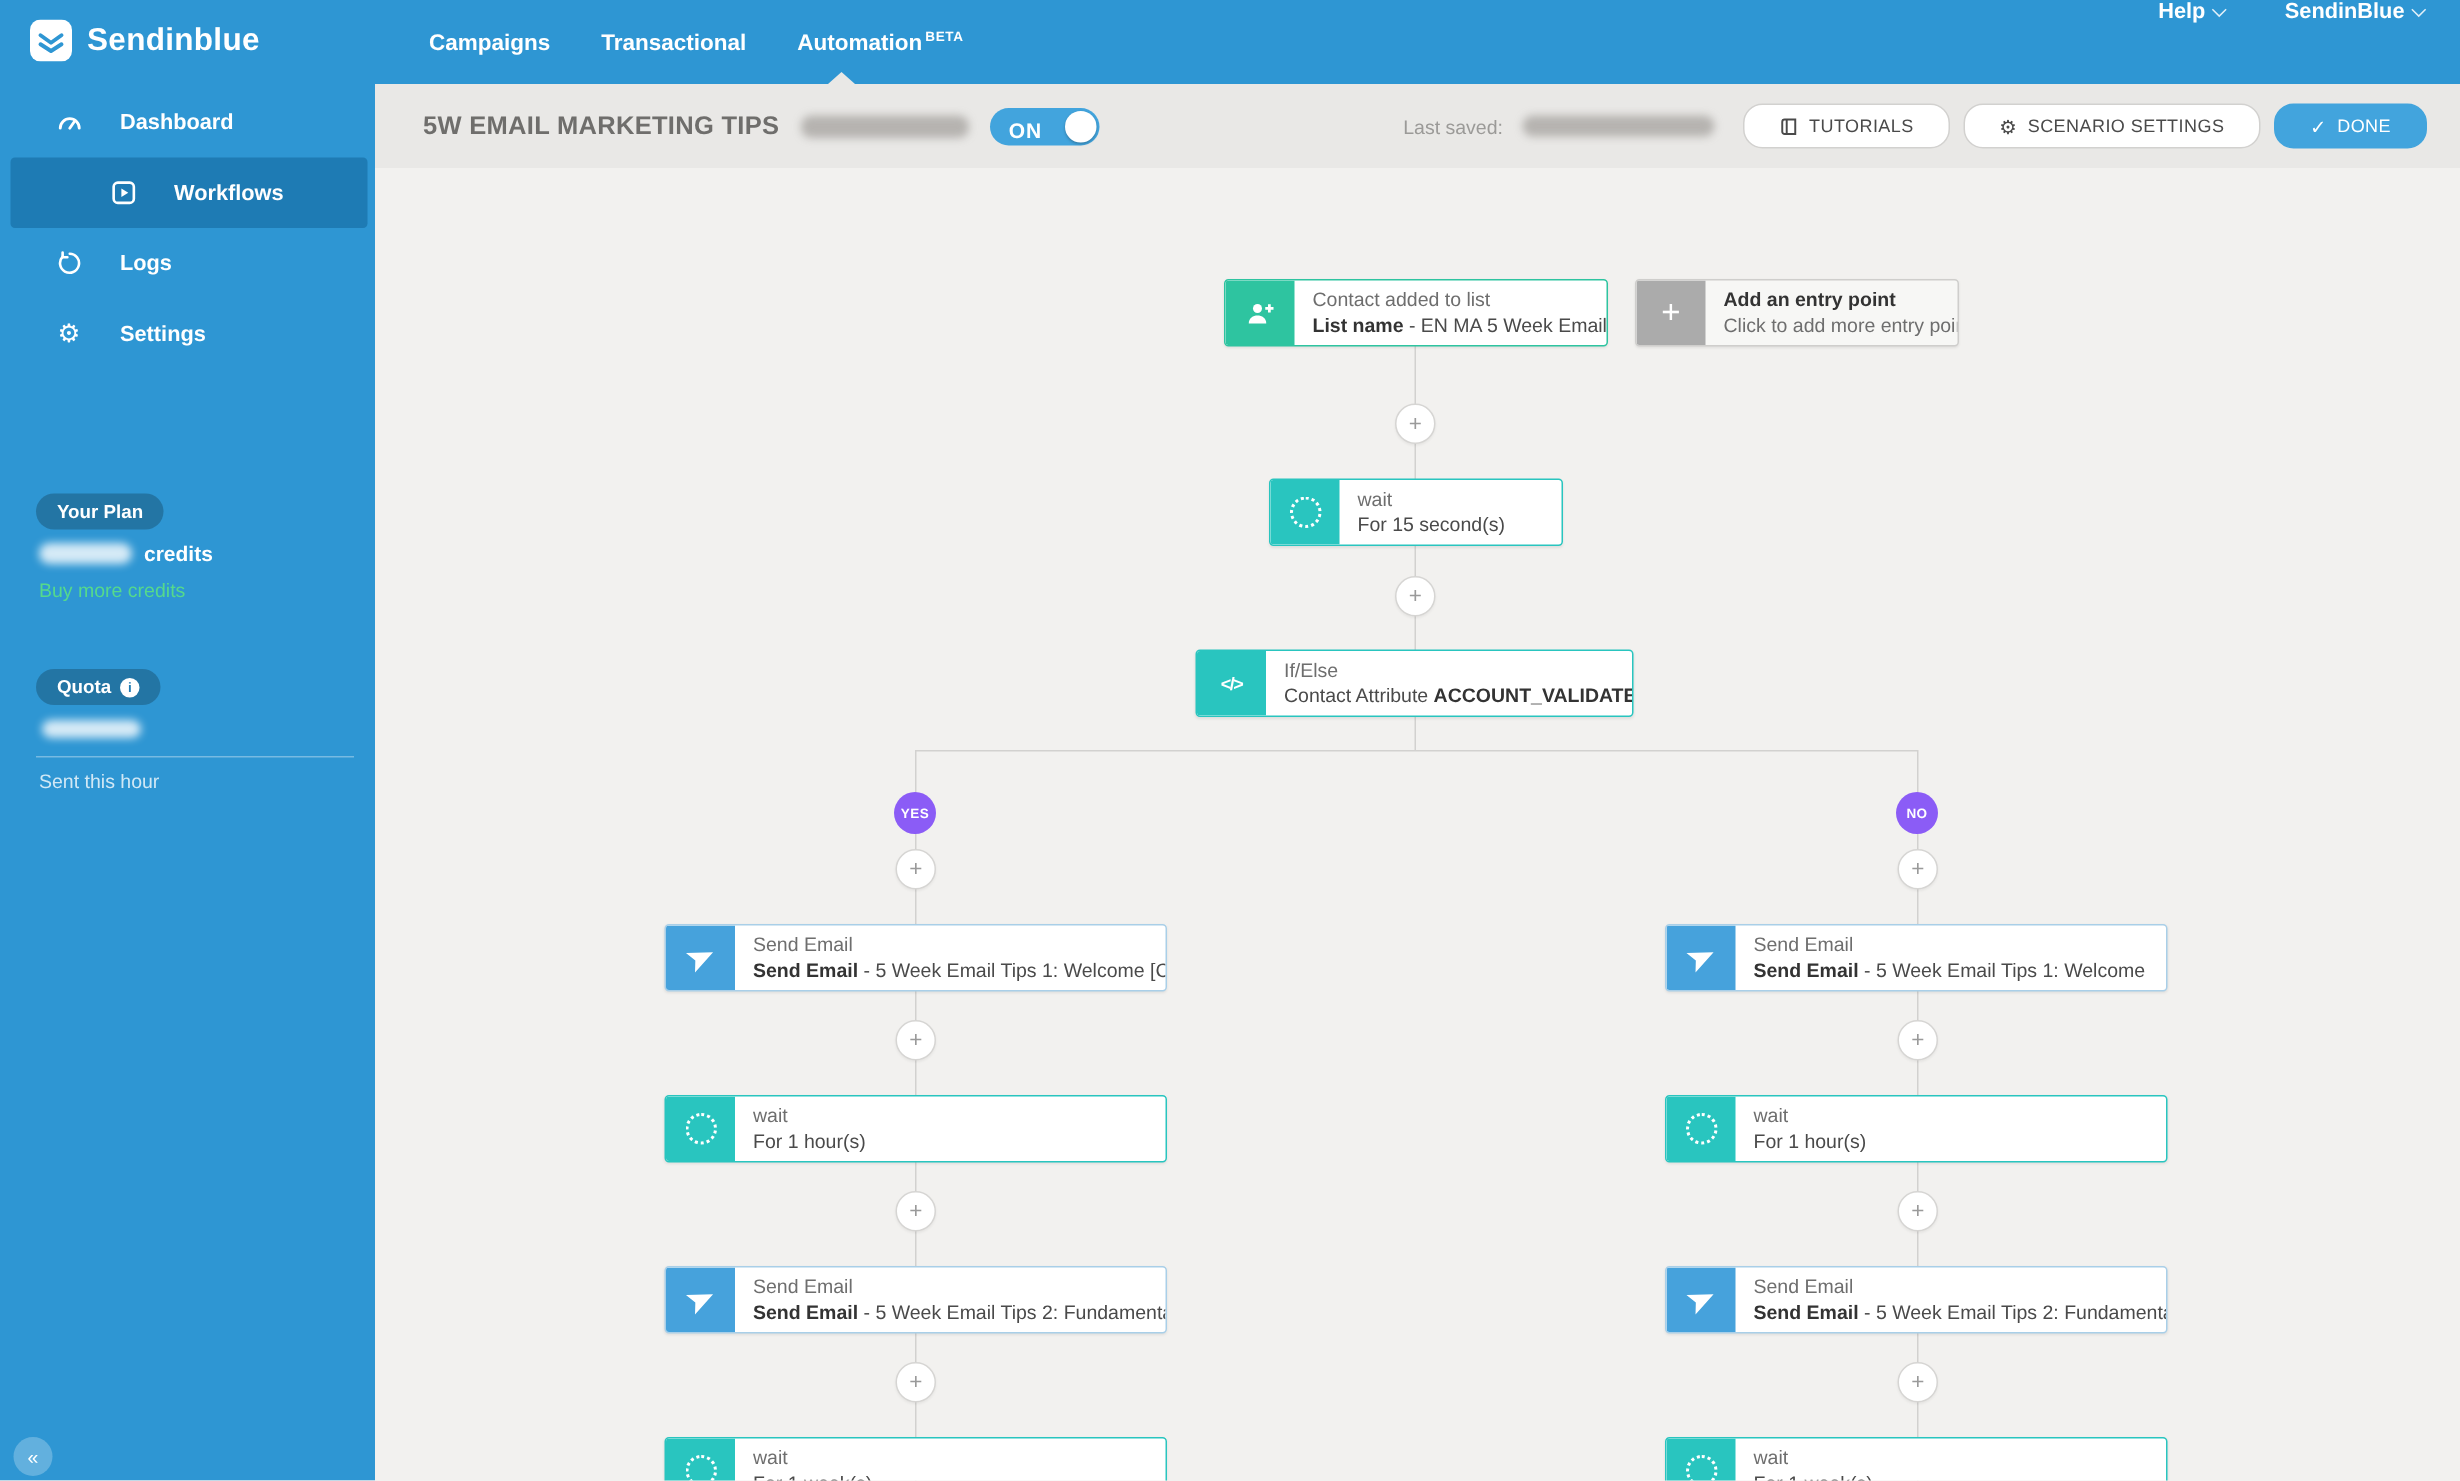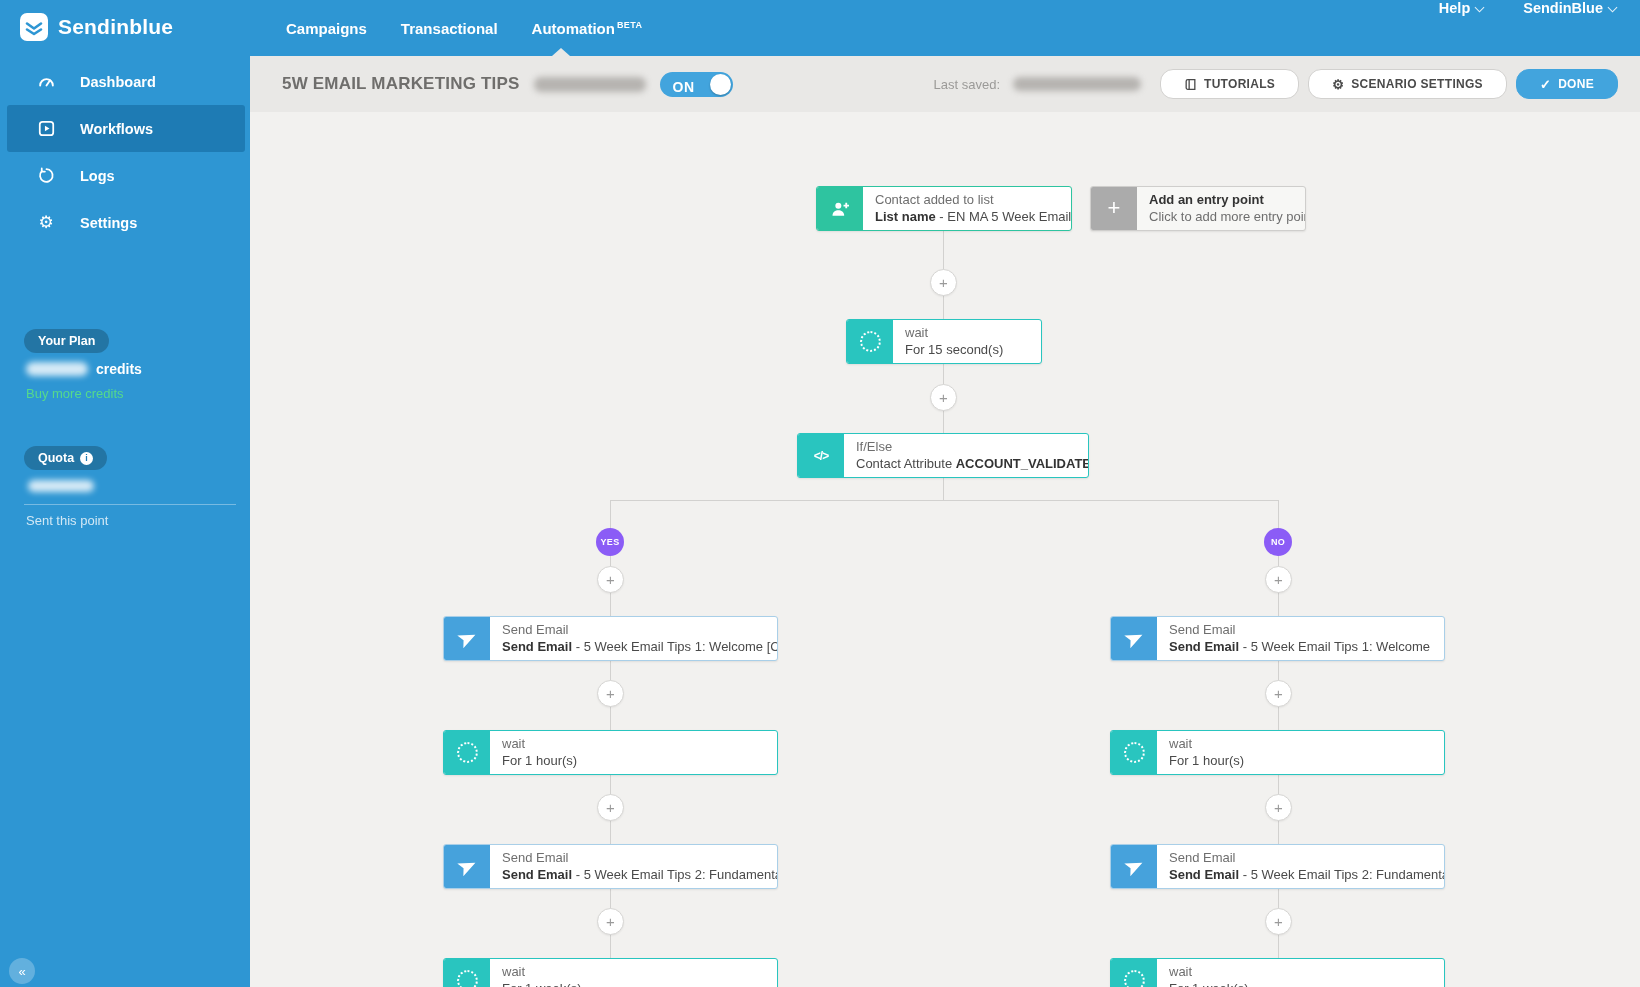--- a/index.html
+++ b/index.html
@@ -21,21 +21,21 @@
         border-bottom:1.8px solid rgba(255,255,255,0.85);transform:rotate(45deg);margin-left:6px;
         position:relative;top:-2px;}
   .notch{position:absolute;top:48px;left:552px;width:0;height:0;z-index:21;
          border-left:9px solid transparent;border-right:9px solid transparent;border-bottom:8px solid #e9e8e6;}
   
   .sidebar{position:absolute;left:0;top:56px;width:250px;height:931px;background:#2e96d3;z-index:15;}
   .side-item{position:relative;height:47px;display:flex;align-items:center;color:#fff;cursor:pointer;
              font-size:14.5px;font-weight:600;}
   .side-item .s-icon{width:20px;height:20px;margin-left:36px;display:flex;align-items:center;justify-content:center;flex:none;}
   .side-item .s-label{margin-left:24px;}
-  .side-item.active{background:#1e7bb4;border-radius:3px;margin:0 5px 0 7px;}
+  .side-item.active{background:#1e7bb4;border-radius:3px;margin:0 5px 0 7px;padding-left:36px;}
   .side-item.active .s-icon{margin-left:29px;}
   .pill{display:inline-flex;align-items:center;gap:6px;background:rgba(0,0,0,0.22);color:#fff;
         border-radius:14px;padding:5px 14px;font-size:12.5px;font-weight:700;}
   .info-dot{width:13px;height:13px;border-radius:50%;background:#fff;color:#1e7bb4;font-size:9px;
             font-weight:700;display:inline-flex;align-items:center;justify-content:center;font-style:normal;}
   .credits-row{position:absolute;left:26px;top:305px;display:flex;align-items:center;gap:8px;
                color:#fff;font-size:14px;font-weight:700;}
   .buy-credits{position:absolute;left:26px;top:330px;color:#55d98c;font-size:13px;cursor:pointer;}
   .side-divider{position:absolute;left:24px;top:448px;width:212px;height:1px;background:rgba(255,255,255,0.35);}
   .sent-hour{position:absolute;left:26px;top:457px;color:rgba(255,255,255,0.78);font-size:13px;}
@@ -49,21 +49,21 @@
   .blur{filter:blur(3px);border-radius:7px;}
   .blur.gray{background:rgba(120,116,110,0.45);}
   .blur.white{background:rgba(255,255,255,0.8);}
   .toggle{width:73px;height:25px;border-radius:13px;background:#42a4dd;position:relative;cursor:pointer;flex:none;}
   .toggle-label{position:absolute;left:13px;top:7px;color:#fff;font-size:14px;font-weight:700;letter-spacing:0.5px;}
   .toggle-knob{position:absolute;right:2px;top:2px;width:21px;height:21px;border-radius:50%;background:#fff;
                box-shadow:0 1px 2px rgba(0,0,0,0.25);}
   .header-right{position:absolute;right:22px;top:0;height:56px;display:flex;align-items:center;gap:9px;}
   .last-saved{color:#9b9a98;font-size:13px;margin-right:4px;white-space:nowrap;}
   .btn{height:30px;display:inline-flex;align-items:center;gap:7px;padding:0 23px;border-radius:13px;
-       background:#fff;border:1px solid #d2d1cf;color:#4a4a4a;font-size:12px;font-weight:700;
+       background:#fff;border:1px solid #d2d1cf;color:#4a4a4a;font-size:12px;font-weight:400;
        letter-spacing:0.3px;cursor:pointer;white-space:nowrap;}
   .btn.primary{background:#42a4dd;border-color:#42a4dd;color:#fff;}
   .btn .b-icon{font-size:13px;line-height:1;display:inline-flex;}
   
   .canvas{position:absolute;left:250px;top:112px;width:1390px;height:875px;background:#f2f1ef;overflow:visible;}
   .vline,.hline{position:absolute;background:#d2d1cf;z-index:1;}
   .vline{width:1px;}
   .hline{height:1px;}
   .node{position:absolute;display:flex;height:45px;background:#fff;border-radius:3px;z-index:3;
         box-shadow:0 1px 2px rgba(0,0,0,0.08);overflow:hidden;cursor:pointer;box-sizing:border-box;}
@@ -161,21 +161,21 @@
   <div class="buy-credits">Buy more credits</div>
 
   <div style="position:absolute;left:24px;top:390px;">
     <span class="pill">
       <span>Quota</span>
       <span class="info-dot">i</span>
     </span>
   </div>
   <div class="blur white" style="position:absolute;left:28px;top:424px;width:66px;height:12px;"></div>
   <div class="side-divider"></div>
-  <div class="sent-hour">Sent this point</div>
+  <div class="sent-hour">Sent this hour</div>
 </div>
 <div class="collapse-btn">«</div>
 
 <div class="headerbar">
   <div class="wf-title-row">
     <span class="wf-title">5W EMAIL MARKETING TIPS</span>
     <span class="blur gray" style="width:112px;height:15px;"></span>
     <span class="toggle">
       <span class="toggle-label">ON</span>
       <span class="toggle-knob"></span>

